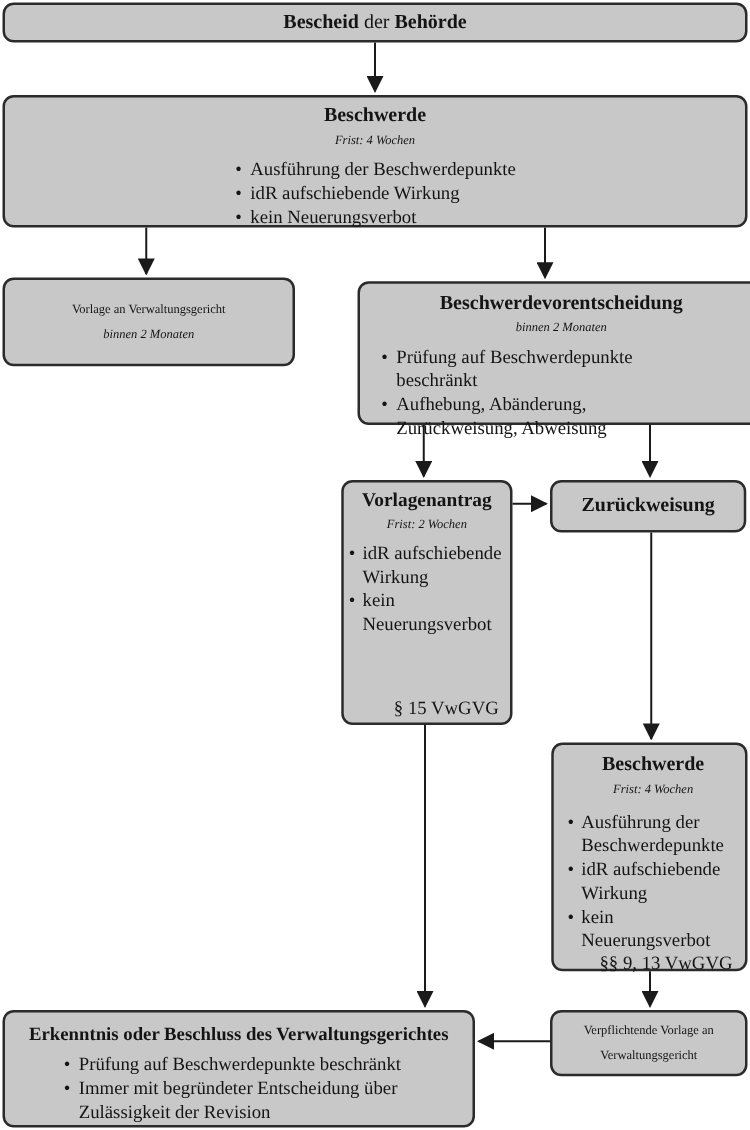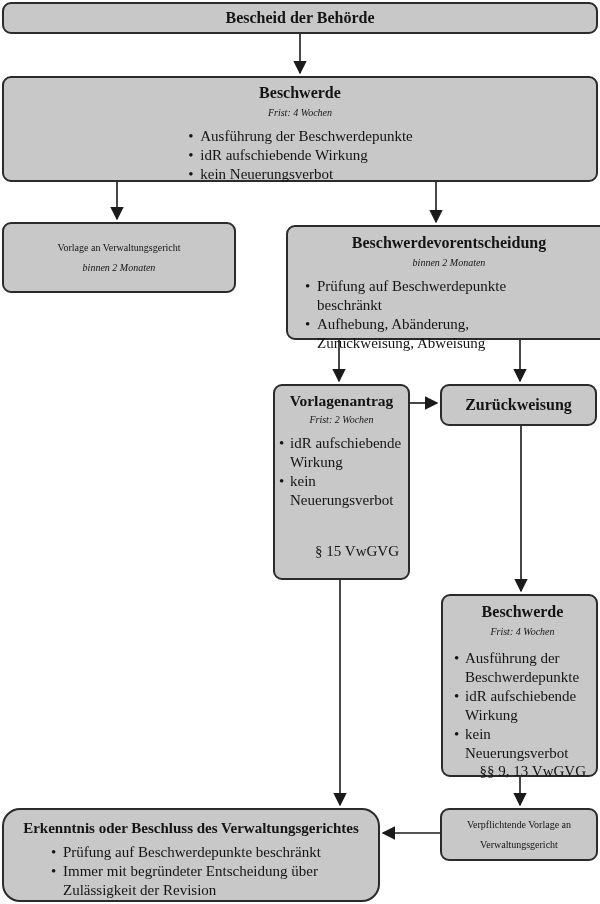--- a/index.html
+++ b/index.html
@@ -23,27 +23,27 @@
   .bullets li::before{content:"\2022";position:absolute;left:1px;}
   .center-list{display:flex;flex-direction:column;align-items:center;}
   .footnote{font-size:15px;margin-top:auto;text-align:right;padding:0 6px 2px 0;}
 
   
   #n-bescheid{left:2px;top:2px;width:596px;height:32px;}
   #n-beschwerde1{left:2px;top:76px;width:596px;height:106px;padding-top:5px;}
   #n-vorlage-vwg{left:2px;top:222px;width:234px;height:71px;}
   #n-bve{left:286px;top:225px;width:326px;height:115px;padding-top:6px;}
   #n-bve .bullets{width:252px;margin-left:16px;}
-  #n-vorlagenantrag{left:273px;top:384px;width:137px;height:196px;padding:5px 3px 16px 3px;display:flex;flex-direction:column;}
+  #n-vorlagenantrag{left:273px;top:384px;width:137px;height:196px;padding:5px 3px 0 3px;display:flex;flex-direction:column;}
   #n-vorlagenantrag .bullets li{padding-left:12px;}
   #n-zurueckweisung{left:440px;top:384px;width:157px;height:42px;}
   #n-beschwerde2{left:441px;top:594px;width:157px;height:183px;padding:6px 4px 5px 10px;display:flex;flex-direction:column;}
   #n-beschwerde2 .bullets{margin-top:8px;}
   #n-beschwerde2 .bullets li{padding-left:12px;}
-  #n-erkenntnis{left:2px;top:808px;width:378px;height:94px;padding-top:8px;border-radius:18px;}
+  #n-erkenntnis{left:2px;top:808px;width:378px;height:94px;padding-top:8px;}
   #n-erkenntnis .title{font-size:15px;}
   #n-erkenntnis .bullets{width:282px;}
   #n-verpflichtende{left:440px;top:808px;width:158px;height:53px;padding:0 4px;}
 </style>
 </head>
 <body>
 
 <div class="canvas">
 
   <svg class="edges" width="600" height="904" viewBox="0 0 600 904">
@@ -58,21 +58,21 @@
     <line x1="339" y1="340" x2="339" y2="381" stroke="#1a1a1a" stroke-width="1.6" marker-end="url(#ah)"></line>
     <line x1="520" y1="340" x2="520" y2="381" stroke="#1a1a1a" stroke-width="1.6" marker-end="url(#ah)"></line>
     <line x1="410" y1="403" x2="437" y2="403" stroke="#1a1a1a" stroke-width="1.6" marker-end="url(#ah)"></line>
     <line x1="521" y1="426" x2="521" y2="591" stroke="#1a1a1a" stroke-width="1.6" marker-end="url(#ah)"></line>
     <line x1="520" y1="777" x2="520" y2="805" stroke="#1a1a1a" stroke-width="1.6" marker-end="url(#ah)"></line>
     <line x1="440" y1="833" x2="383" y2="833" stroke="#1a1a1a" stroke-width="1.6" marker-end="url(#ah)"></line>
     <line x1="340" y1="580" x2="340" y2="805" stroke="#1a1a1a" stroke-width="1.6" marker-end="url(#ah)"></line>
   </svg>
 
   <div class="node v-center" id="n-bescheid">
-    <div class="title"><span style="font-weight:bold">Bescheid</span><span style="font-weight:bold"> der </span><span style="font-weight:bold">Behörde</span></div>
+    <div class="title"><span style="font-weight:bold">Bescheid</span><span style="font-weight:normal"> der </span><span style="font-weight:bold">Behörde</span></div>
   </div>
 
   <div class="node" id="n-beschwerde1">
     <div class="title">Beschwerde</div>
     <div class="subtitle">Frist: 4 Wochen</div>
     <div class="center-list">
       <ul class="bullets">
         <li>Ausführung der Beschwerdepunkte</li>
         <li>idR aufschiebende Wirkung</li>
         <li>kein Neuerungsverbot</li>

